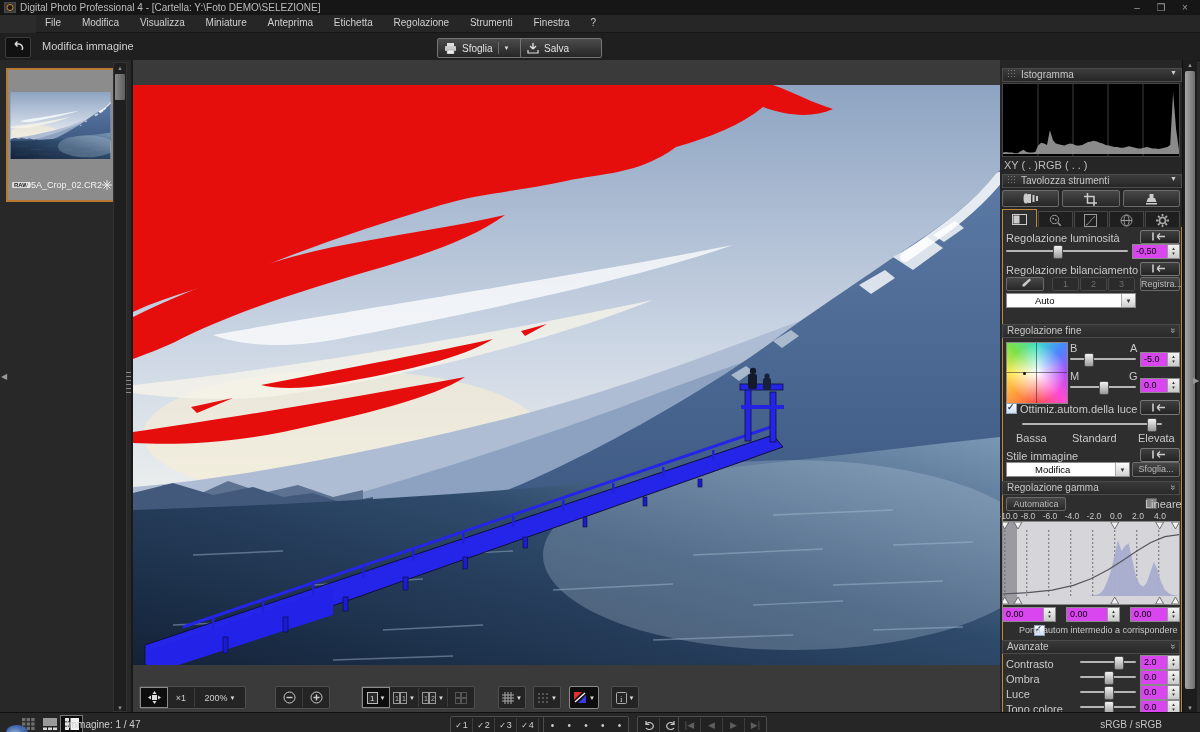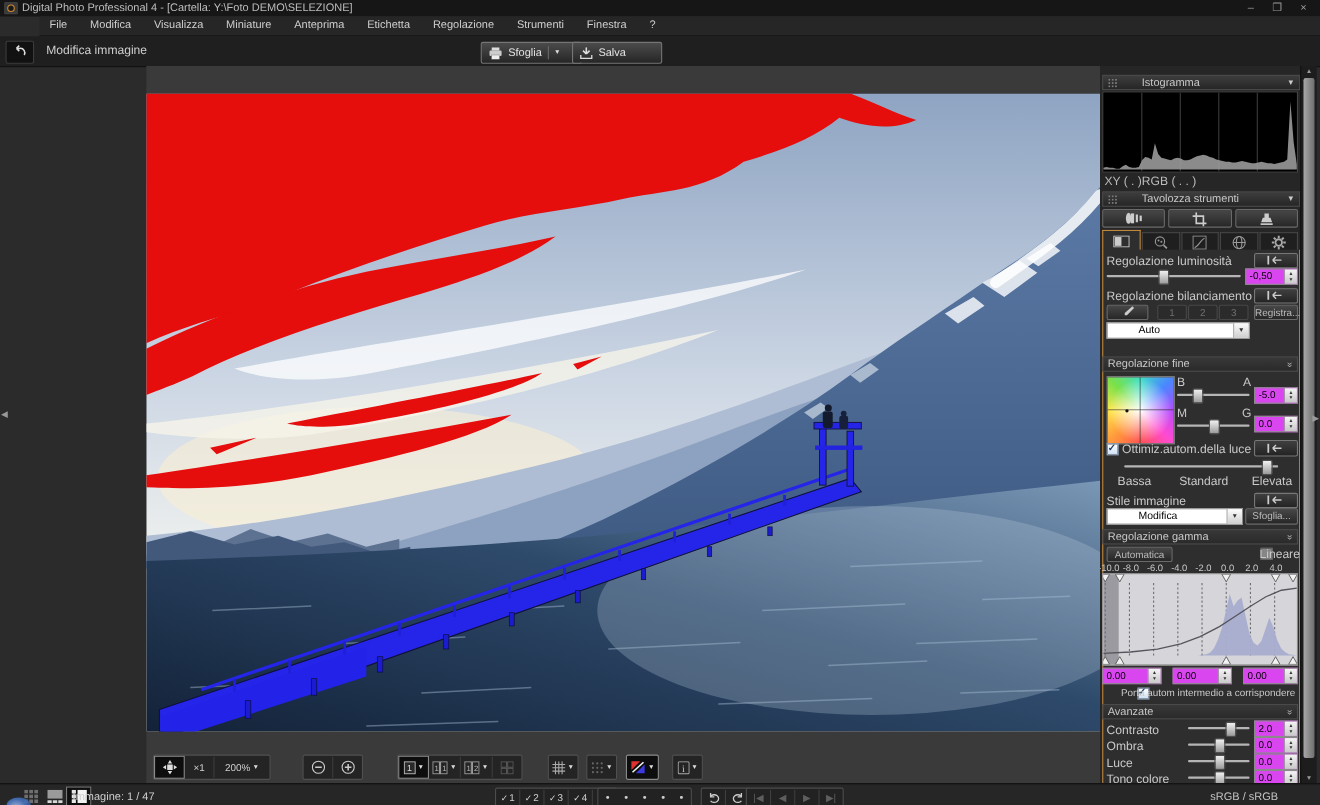--- a/index.html
+++ b/index.html
@@ -21,24 +21,24 @@
         display:flex;align-items:center;padding:0 6px;gap:5px;}
   .tbtn .sep{width:1px;height:12px;background:#6a6a6a;}
   .dn6{font-size:6px;color:#ddd;}
   
   .btn{background:linear-gradient(#474747,#272727);border:1px solid #6a6a6a;border-radius:2px;
        color:#d8d8d8;font-size:9px;text-align:center;}
   .btn.dim{color:#6f6f6f;border-color:#474747;background:#2b2b2b;}
   .reset{background:linear-gradient(#3f3f3f,#242424);border:1px solid #777;border-radius:2px;}
   .lbl{color:#c9c9c9;font-size:11px;white-space:nowrap;}
   .secbar{background:linear-gradient(#383838,#2a2a2a);border:1px solid #4a4a4a;height:12px;
-          display:flex;align-items:center;padding:0 4px;justify-content:space-between;}
+          display:flex;align-items:flex-start;padding:0 4px;justify-content:space-between;}
   .chev{color:#bbb;font-size:9px;transform:rotate(90deg);letter-spacing:-1px;}
   .phead{background:linear-gradient(#3d3d3d,#262626);border:1px solid #4c4c4c;height:12px;
-         display:flex;align-items:center;gap:22px;padding:0 4px;}
+         display:flex;gap:5px;padding:0 4px;}
   .grip{width:9px;height:9px;background-image:radial-gradient(#7c7c7c 28%,transparent 30%);
         background-size:3px 3px;}
   .phead .dn{margin-left:auto;font-size:7px;color:#ccc;}
   .track{position:absolute;left:0;right:0;top:5px;height:2px;background:#b5b5b5;border-radius:1px;}
   .thumb{position:absolute;top:0;width:8px;height:12px;background:linear-gradient(#f2f2f2,#9a9a9a);
          border:1px solid #4e4e4e;border-radius:2px;}
   .vbox{background:#d946ef;border:1px solid #8a8a8a;color:#111;height:13px;display:flex;}
   .vbox .vtext{flex:1;padding:1px 2px 0 3px;font-size:9px;color:#000;}
   .spin{width:11px;border-left:1px solid #9a9a9a;background:linear-gradient(#f4f4f4,#c9c9c9);
         display:flex;flex-direction:column;align-items:center;justify-content:center;color:#333;}
@@ -169,20 +169,40 @@
     </div>
     <div class="tbtn" style="left:520px;width:68px">
       <svg width="12" height="11">
         <path d="M6 0 v6 M6 6 l-3 -3 M6 6 l3 -3" stroke="#ddd" stroke-width="1.4" fill="none"></path>
         <path d="M1 7 v3 h10 v-3" stroke="#ddd" stroke-width="1.2" fill="none"></path>
       </svg>
       <span>Salva</span>
     </div>
   </div>
 
+  <div class="abs leftpanel">
+    <div class="abs thumbcell">
+      <svg class="abs" style="left:2px;top:22px" width="101" height="67" preserveAspectRatio="none">
+        <use href="#scene"></use>
+      </svg>
+      <span class="abs" style="left:4px;top:112px;background:#dcdcdc;color:#222;font-size:6px;font-weight:bold;padding:0 2px;border-radius:1px;">RAW</span>
+      <span class="abs" style="left:18px;top:110px;color:#f2f2f2;font-size:9px;">05A_Crop_02.CR2</span>
+      <svg class="abs" style="left:94px;top:110px" width="10" height="10">
+        <g stroke="#e8e8e8" stroke-width="1">
+            <path d="M5 0v10 M0 5h10 M1.5 1.5l7 7 M8.5 1.5l-7 7"></path>
+          </g>
+      </svg>
+    </div>
+    <div class="abs" style="left:113px;top:2px;width:12px;height:648px;background:#1f1f1f;border:1px solid #333;">
+      <div style="height:10px;text-align:center;color:#888;font-size:6px;line-height:10px;">▲</div>
+      <div style="margin:1px;height:26px;background:linear-gradient(90deg,#8a8a8a,#5e5e5e);border-radius:1px;"></div>
+      <div style="position:absolute;bottom:0;width:100%;text-align:center;color:#888;font-size:6px;">▼</div>
+    </div>
+    <div class="abs" style="left:126px;top:312px;width:5px;height:22px;background:repeating-linear-gradient(#888 0 1px,transparent 1px 4px);"></div>
+  </div>
   <span class="abs" style="left:1px;top:372px;color:#999;font-size:8px;">◀</span>
 
   <div class="abs viewer">
     <svg class="abs" style="left:0;top:25px" width="867" height="580" viewBox="0 0 867 580">
       <use href="#scene"></use>
 
       <g>
         <path d="M0 0 H640 C662 8 680 18 700 24 C678 34 652 30 630 22 C608 40 578 52 543 62 C505 90 468 88 433 96 C388 106 348 108 308 120 C248 138 188 158 128 182 C84 200 40 208 0 227Z" fill="#e60d0d"></path>
         <path d="M0 232 C60 202 130 177 200 162 C260 150 320 142 372 130 C342 152 300 167 250 182 C180 202 100 227 42 257 C27 264 10 270 0 274Z" fill="#e60d0d"></path>
         <path d="M128 300 C220 282 300 267 360 254 C332 272 270 287 200 299 C170 304 144 304 128 300Z" fill="#e60d0d"></path>

